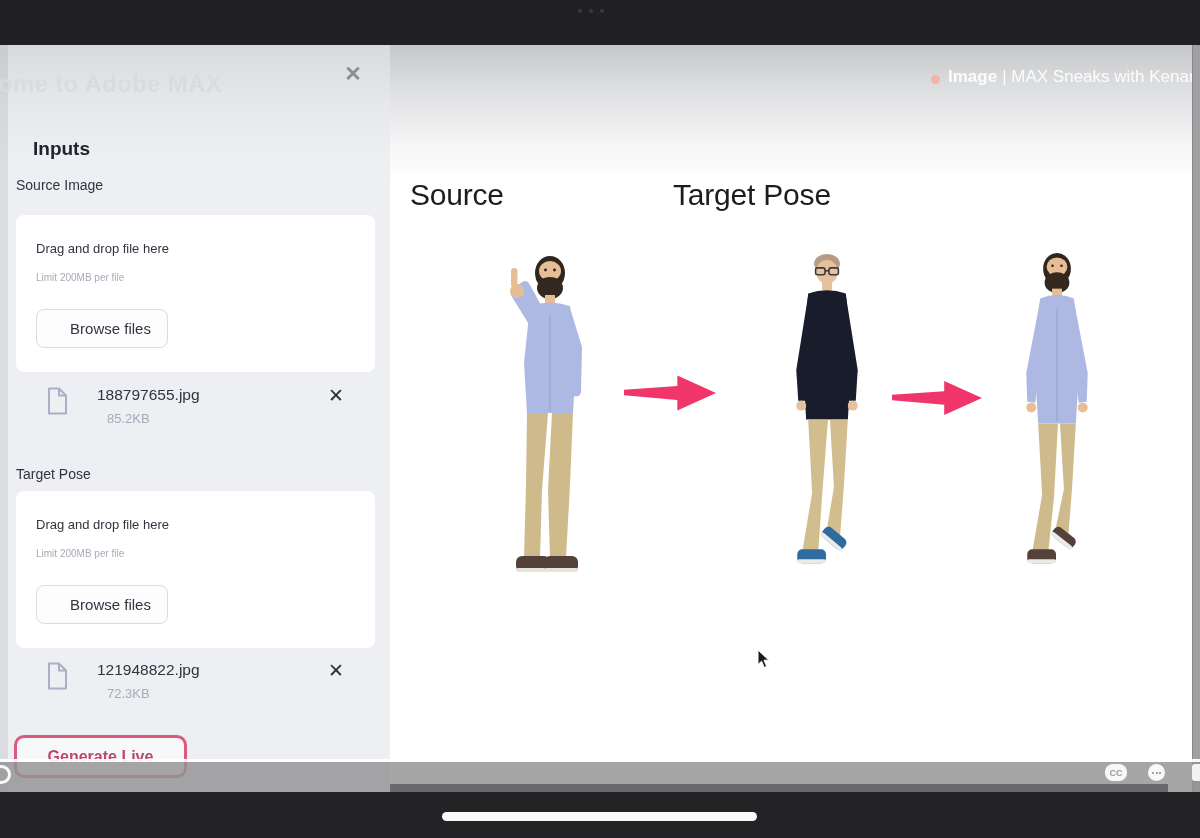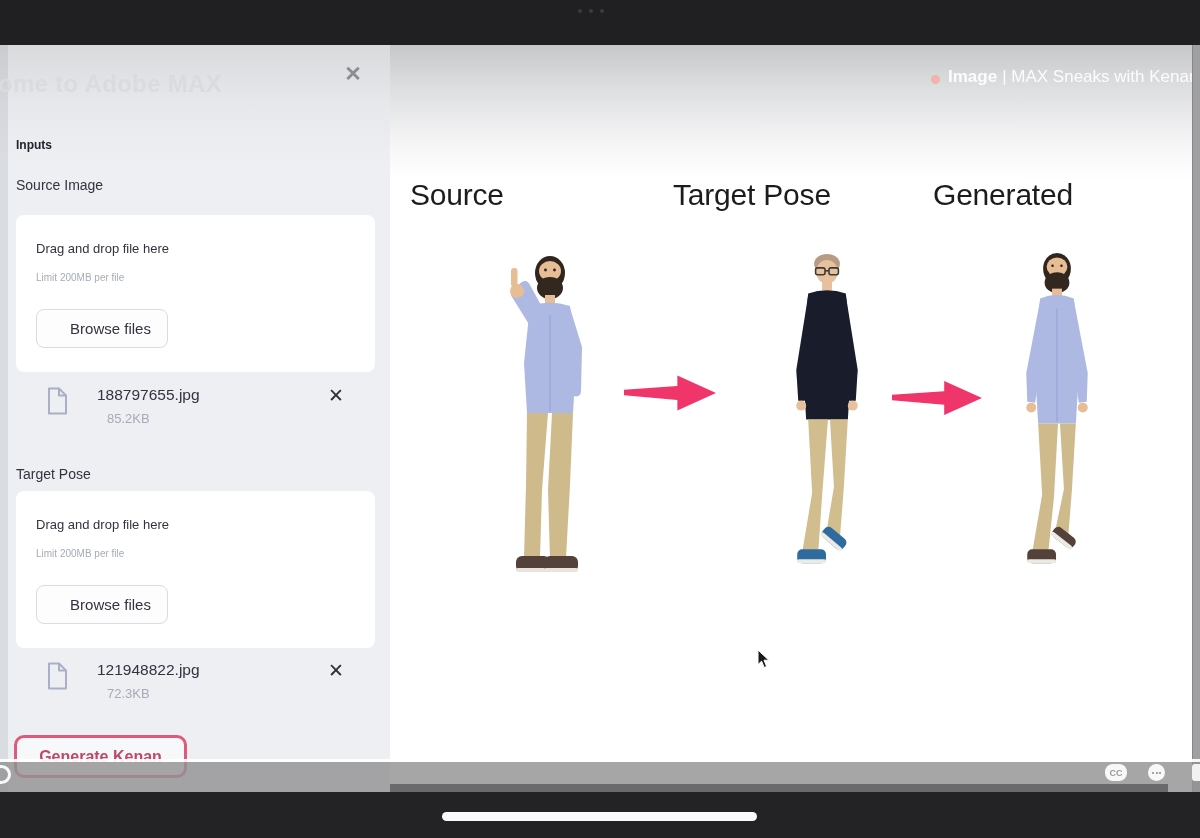--- a/index.html
+++ b/index.html
@@ -16,21 +16,21 @@
 
   
   .sidebar { position:absolute; left:0; top:45px; width:390px; height:747px;
     background:linear-gradient(180deg,#d8dadc 0px,#e6e8ec 60px,#edeff3 115px,#edeff3 100%); }
   .sidebar::before { content:""; position:absolute; left:0; top:0; width:8px; height:100%;
     background:rgba(160,163,170,0.25); }
   .panel-title { position:absolute; left:-2px; top:25px; font-size:24px; font-weight:700;
     color:#d9dbdf; letter-spacing:.3px; white-space:nowrap; }
   .panel-close { position:absolute; left:340px; top:16px; width:26px; height:26px;
     font-size:21px; font-weight:700; color:#8a8d92; text-align:center; line-height:26px; cursor:default; }
-  .inputs-heading { position:absolute; left:16px; top:93px; font-size:12px; font-weight:700; color:#20242b; }
+  .inputs-heading { position:absolute; left:33px; top:93px; font-size:19px; font-weight:700; color:#20242b; }
   .field-label { position:absolute; left:16px; font-size:14px; color:#31333f; }
   .label-source { top:132px; } .label-target { top:421px; }
 
   .upload-card { position:absolute; left:16px; width:359px; height:157px; background:#ffffff; border-radius:8px; }
   .card-1 { top:170px; } .card-2 { top:446px; }
   .dz-title { position:absolute; left:20px; top:26px; font-size:13px; color:#31333f; }
   .dz-limit { position:absolute; left:20px; top:57px; font-size:10px; color:#a6abb8; }
   .browse-btn { position:absolute; left:20px; top:94px; width:132px; height:39px; background:#fdfdfe;
     border:1px solid #d9dce3; border-radius:8px; font-size:15px; color:#31333f;
     display:flex; align-items:center; justify-content:center;padding-left:17px; }
@@ -125,32 +125,31 @@
     <div class="file-row row-2">
       <svg class="file-icon" width="23" height="29" viewBox="0 0 23 29">
         <path d="M3,1.5 h10 l7,7 v18 h-17 z" fill="none" stroke="#a9b0c6" stroke-width="2" stroke-linejoin="round"></path>
         <path d="M13,1.5 v7 h7" fill="none" stroke="#a9b0c6" stroke-width="2" stroke-linejoin="round"></path>
       </svg>
       <div class="file-name">121948822.jpg</div>
       <div class="file-size">72.3KB</div>
       <div class="file-remove">✕</div>
     </div>
 
-    <div class="generate-btn">Generate Kenan</div>
+    <div class="generate-btn">Generate Live</div>
   </aside>
 
   <div class="main">
     <div class="live-dot"></div>
     <div class="live-text">
       <b>Image</b><span>| MAX Sneaks with Kenan Tho</span>
     </div>
 
     <div class="col-title col-source">Source</div>
     <div class="col-title col-target">Target Pose</div>
-    <div class="col-title col-generated">Generated</div>
 
     <svg class="figure fig-a" viewBox="0 0 135 345">
       <path d="M62,97 L34,52 Q31,47 36,43 L44,37 Q49,34 52,40 L75,82 Z" fill="#aeb9e3"></path>
       <rect x="33" y="23" width="6.5" height="19" rx="3" fill="#e7bd96"></rect>
       <circle cx="39" cy="46" r="7" fill="#e7bd96"></circle>
       <ellipse cx="72" cy="28" rx="15" ry="17" fill="#30261e"></ellipse>
       <ellipse cx="72" cy="26" rx="11" ry="10" fill="#e7bd96"></ellipse>
       <ellipse cx="72" cy="43" rx="13" ry="11" fill="#33281f"></ellipse>
       <circle cx="67.5" cy="25" r="1.4" fill="#27221d"></circle>
       <circle cx="76.5" cy="25" r="1.4" fill="#27221d"></circle>

